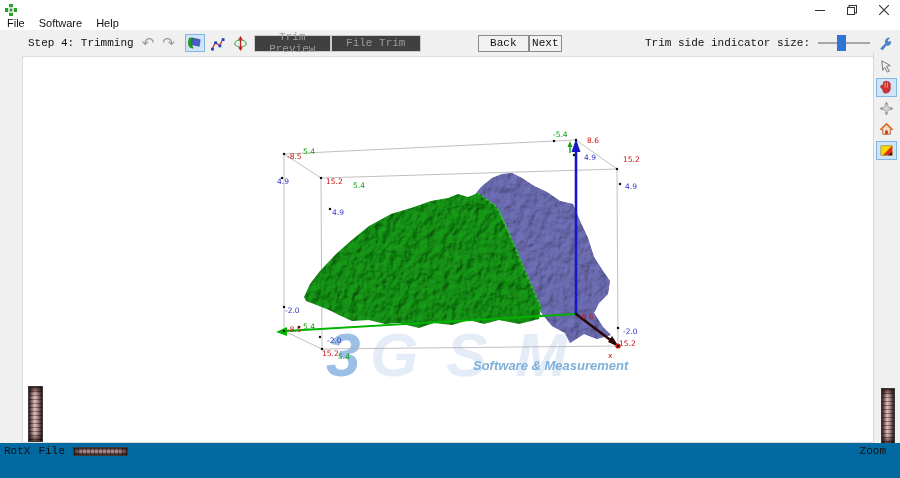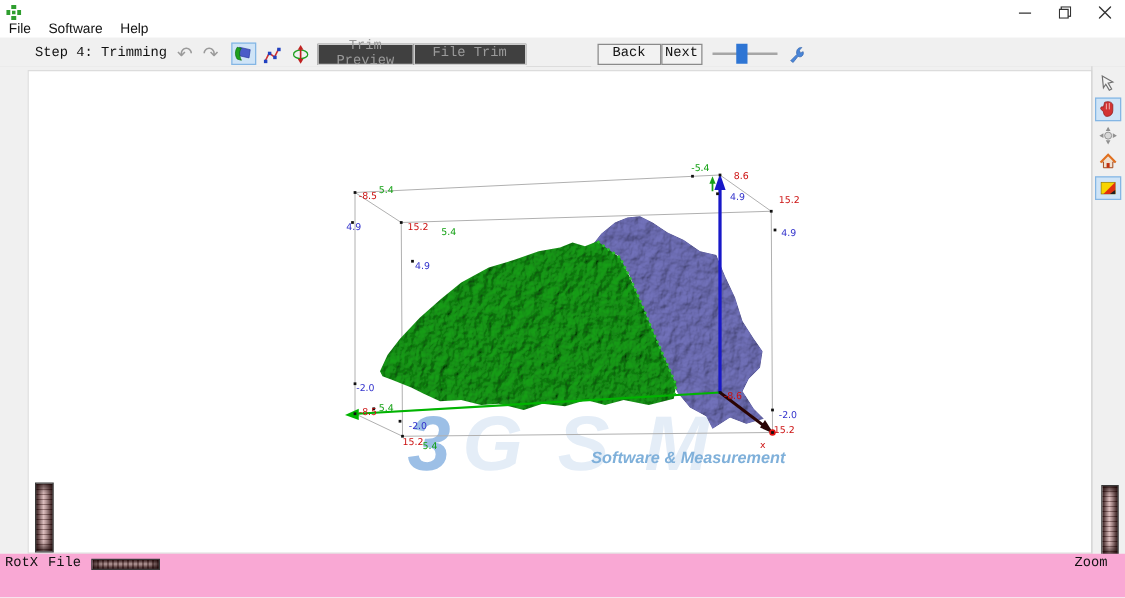--- a/index.html
+++ b/index.html
@@ -51,21 +51,21 @@
   .stripeV{position:absolute;width:15px;height:56px;border:1px solid #3a3a3a;box-sizing:border-box;
      background:linear-gradient(90deg,rgba(35,10,10,.55),rgba(255,238,238,.38) 45%,rgba(35,10,10,.6)),
        repeating-linear-gradient(180deg,#5d3434 0 1px,#c9a2a2 1px 4px);
      box-shadow:inset 0 4px 5px rgba(20,0,0,.65),inset 0 -4px 5px rgba(20,0,0,.65);}
   .stripeH{position:relative;width:55px;height:9px;border:1px solid #3a3a3a;box-sizing:border-box;
      background:linear-gradient(180deg,rgba(35,10,10,.55),rgba(255,238,238,.38) 45%,rgba(35,10,10,.6)),
        repeating-linear-gradient(90deg,#5d3434 0 1px,#c9a2a2 1px 4px);
      box-shadow:inset 4px 0 5px rgba(20,0,0,.65),inset -4px 0 5px rgba(20,0,0,.65);}
 
   
-  .statusbar{position:absolute;left:0;top:443px;width:900px;height:35px;background:#f9a8d4;
+  .statusbar{position:absolute;left:0;top:443px;width:900px;height:35px;background:#0369a1;
              font-family:"Liberation Mono",monospace;font-size:11px;}
   .status-left{position:absolute;left:4px;top:2px;display:flex;align-items:center;gap:8px;}
   .zoom-label{position:absolute;right:14px;top:2px;}
 
   .axlabel{font:7.5px "DejaVu Sans",sans-serif;}
   .wm-big{font-family:"Liberation Sans",sans-serif;font-style:italic;font-weight:bold;}
   .wm-sub{font-family:"Liberation Sans",sans-serif;font-style:italic;font-weight:bold;}
 </style>
 </head>
 <body>
@@ -129,20 +129,21 @@
       <polygon points="9,17 6.6,13 11.4,13" fill="#c02020"></polygon>
     </svg>
   </div>
 
   <button class="tb-button tb-disabled" style="width:77px;margin-left:3px;">Trim Preview</button>
   <button class="tb-button tb-disabled" style="width:90px;">File Trim</button>
   <button class="tb-button tb-enabled" style="width:52px;margin-top:37px;">Reset</button>
   <button class="tb-button tb-enabled" style="width:51px;margin-left:5px;">Back</button>
   <button class="tb-button tb-enabled" style="width:33px;">Next</button>
 
+  <span class="slider-label">Trim side indicator size:</span>
   <div class="hslider">
     <div class="track"></div>
     <div class="handle"></div>
   </div>
   <div class="wrench-wrap">
     <svg width="16" height="16" viewBox="0 0 16 16">
       <path d="M3.5 13.5 L8.5 8.5 C7.5 5.5 9.5 2.5 12.5 3 L10.5 5.2 11.3 7.3 13.5 6.3 C14.5 9.3 11.5 11.5 9.5 10 L5.5 15 Z" fill="#4a86d8" stroke="#2f5fa8" stroke-width="0.5"></path>
     </svg>
   </div>
 </div>

